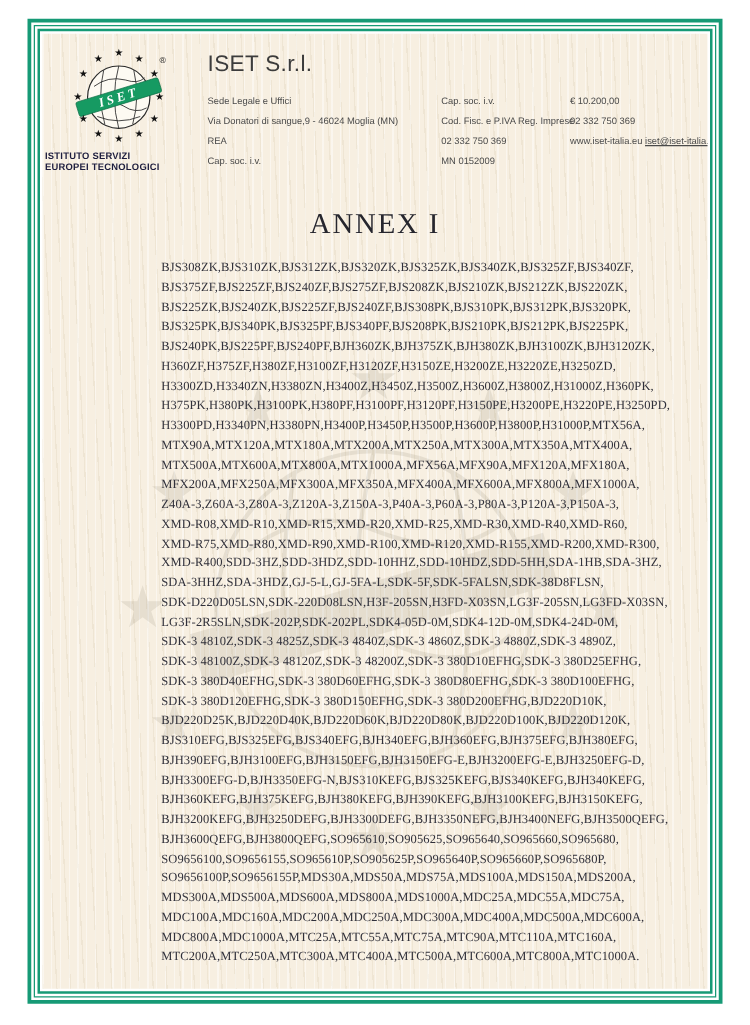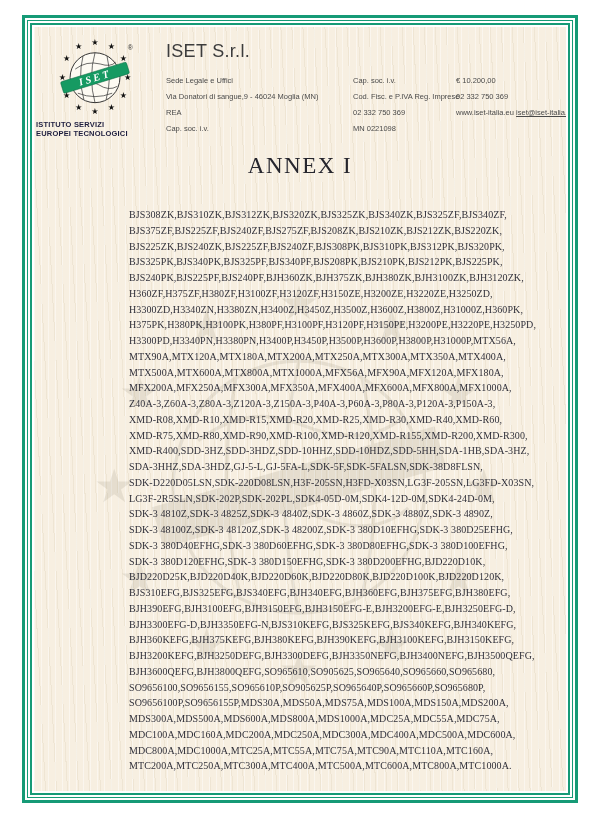--- a/index.html
+++ b/index.html
@@ -32,21 +32,21 @@
                   white-space:pre-line; }
   .company-name { position:absolute; left:132px; top:14px; font-size:18px;
                   color:#3c3c3c; letter-spacing:.3px; }
   .info-grid { position:absolute; left:132px; top:46px;
                display:grid; grid-template-columns:187px 103px 120px;
                font-size:7.5px; line-height:16px; color:#4a4a4a; }
   .info-grid .cell { white-space:nowrap; overflow:visible; }
   .email-link { text-decoration:underline; color:#4a4a4a; }
 
   
-  .annex-title { position:absolute; left:0; top:126px; width:100%;
+  .annex-title { position:absolute; left:0; top:139px; width:100%;
                  text-align:center; font-family:"Liberation Serif", serif;
                  font-weight:400; font-size:23px; letter-spacing:1.5px;
                  color:#26262e; }
   .annex-body { position:absolute; left:95px; top:180px; width:390px;
                 font-family:"Liberation Serif", serif; font-size:10px;
                 line-height:15.75px; letter-spacing:.1px;
                 white-space:pre; color:#30303a; }
 </style>
 </head>
 <body>
@@ -143,21 +143,21 @@
 
         <div class="cell">REA</div>
         <div class="cell">02 332 750 369</div>
 
         <div class="cell">
           <span>www.iset-italia.eu</span>
           <span> </span>
           <span class="email-link">iset@iset-italia.com</span>
         </div>
         <div class="cell">Cap. soc. i.v.</div>
-        <div class="cell">MN 0221098</div>
+        <div class="cell">MN 0152009</div>
       </div>
     </header>
 
     <h1 class="annex-title">ANNEX I</h1>
 
     <div class="annex-body">BJS308ZK,BJS310ZK,BJS312ZK,BJS320ZK,BJS325ZK,BJS340ZK,BJS325ZF,BJS340ZF,
 BJS375ZF,BJS225ZF,BJS240ZF,BJS275ZF,BJS208ZK,BJS210ZK,BJS212ZK,BJS220ZK,
 BJS225ZK,BJS240ZK,BJS225ZF,BJS240ZF,BJS308PK,BJS310PK,BJS312PK,BJS320PK,
 BJS325PK,BJS340PK,BJS325PF,BJS340PF,BJS208PK,BJS210PK,BJS212PK,BJS225PK,
 BJS240PK,BJS225PF,BJS240PF,BJH360ZK,BJH375ZK,BJH380ZK,BJH3100ZK,BJH3120ZK,

